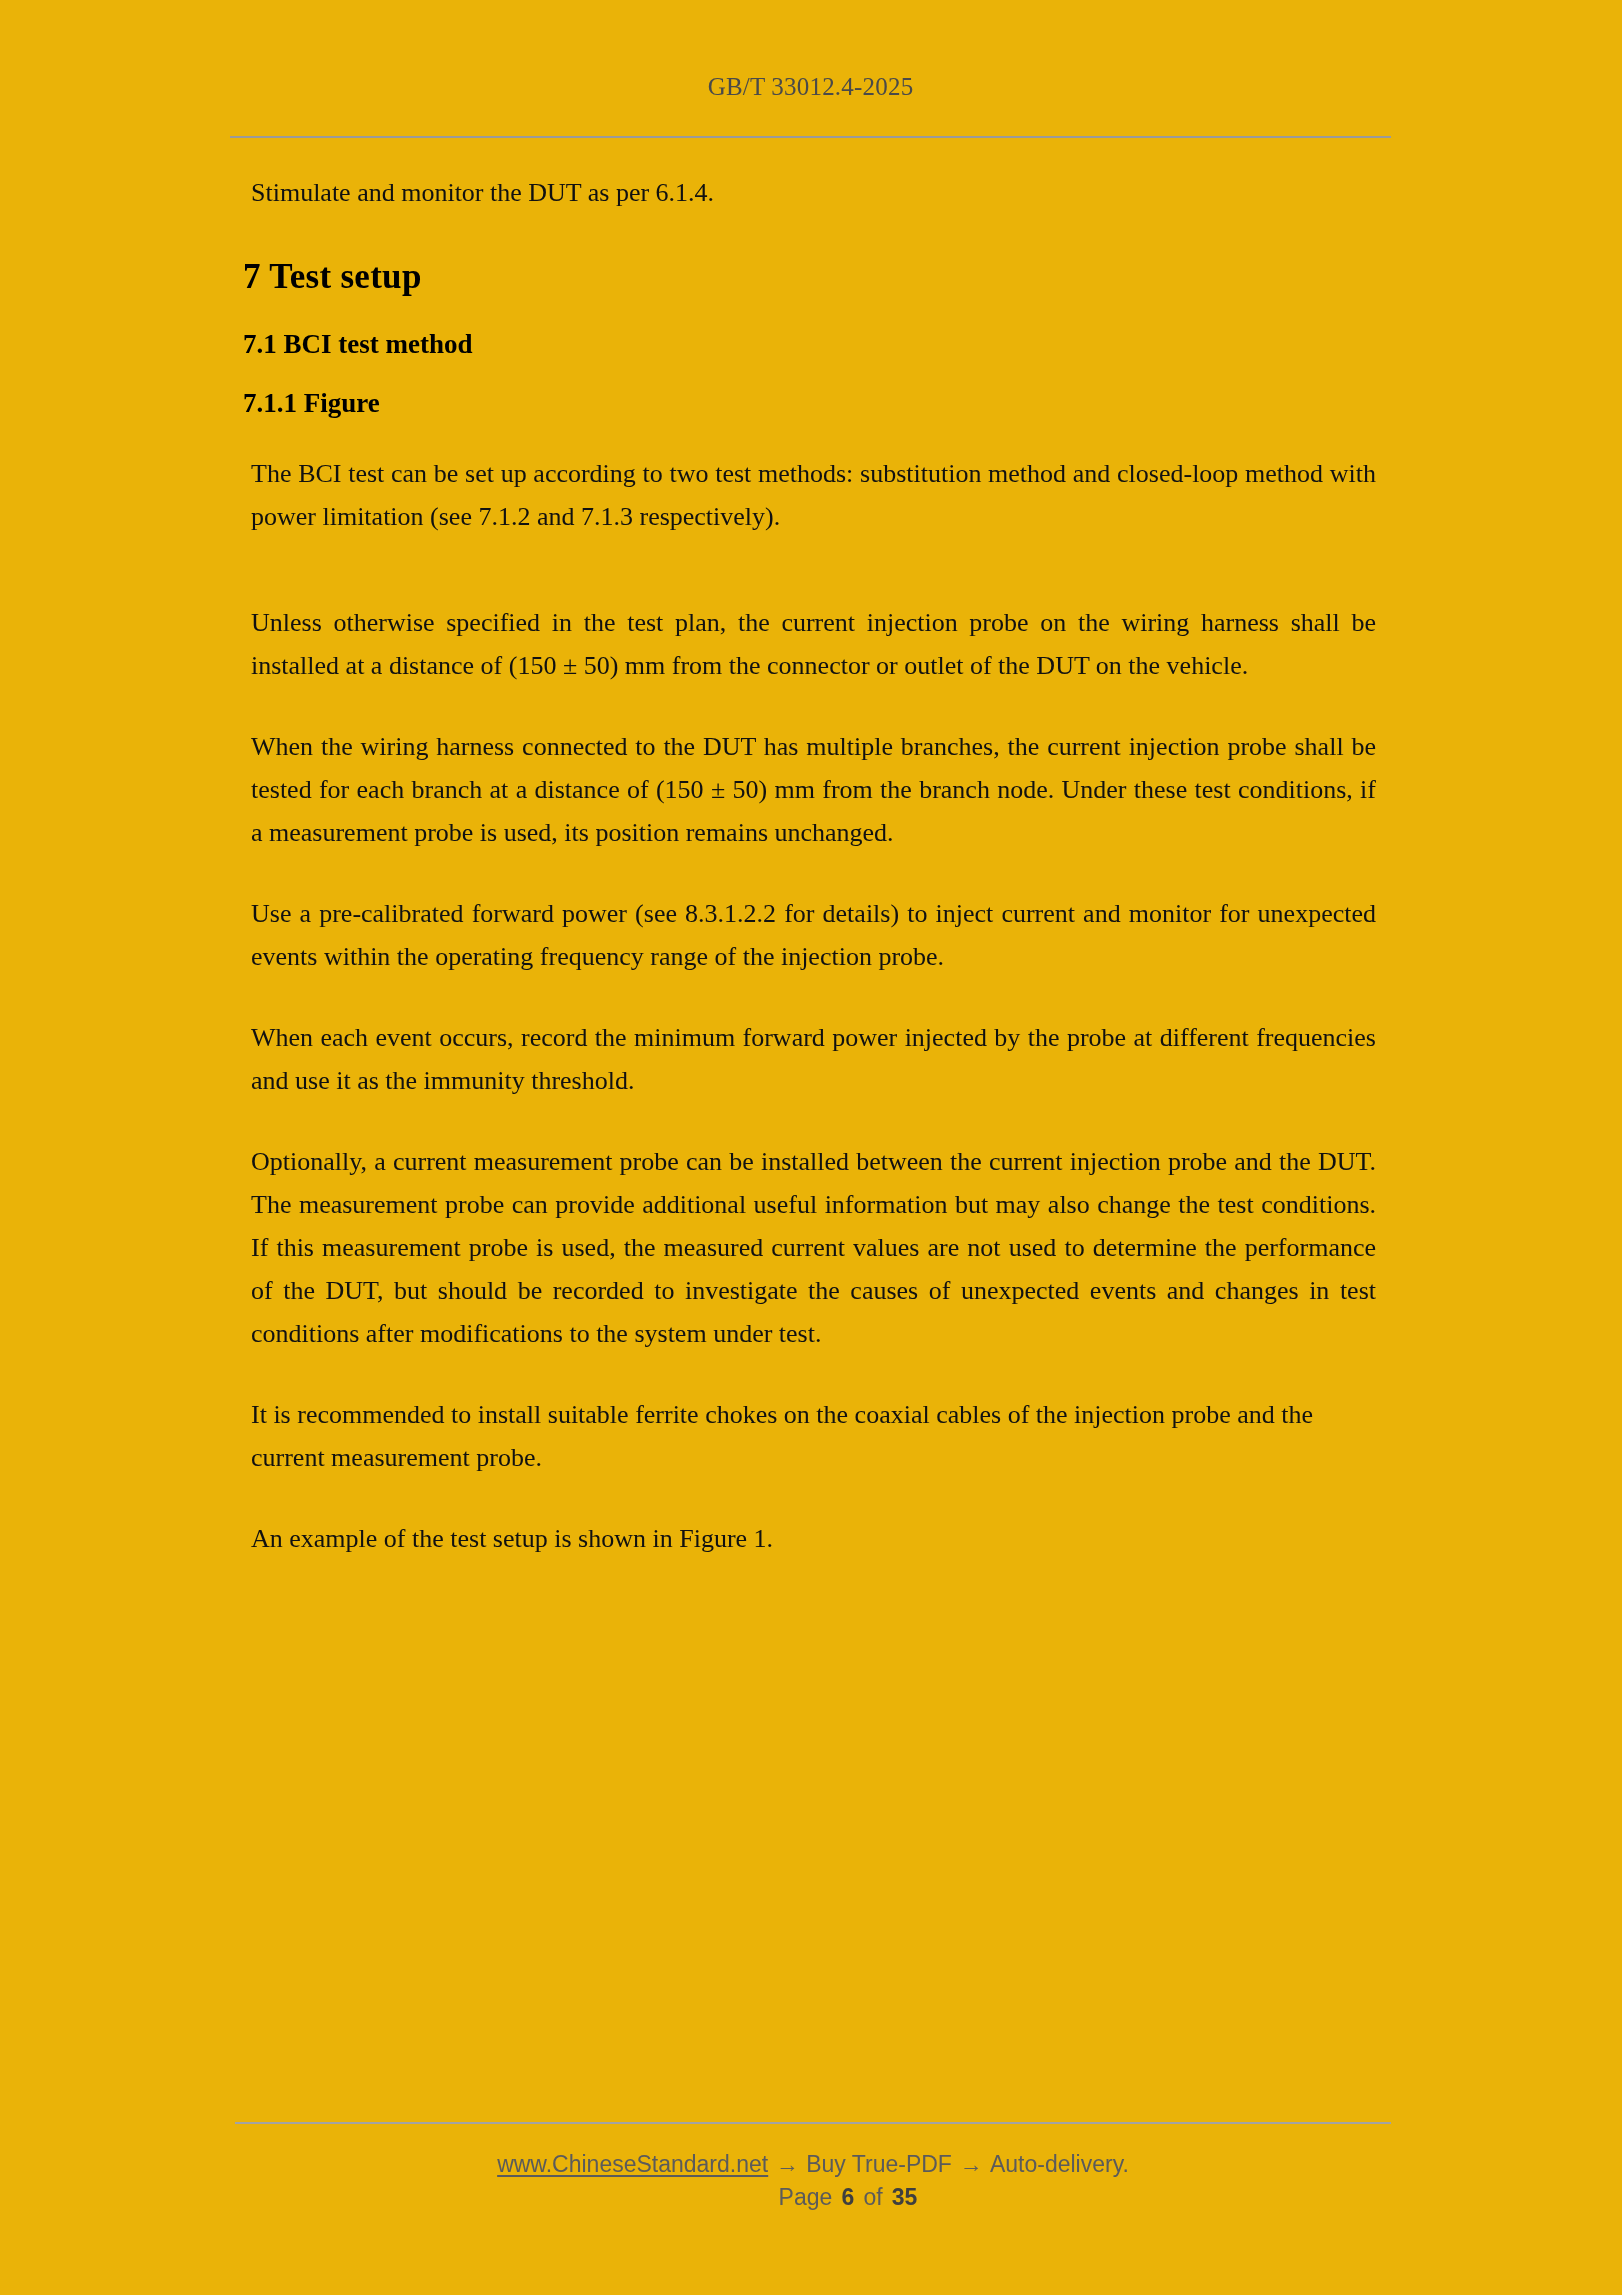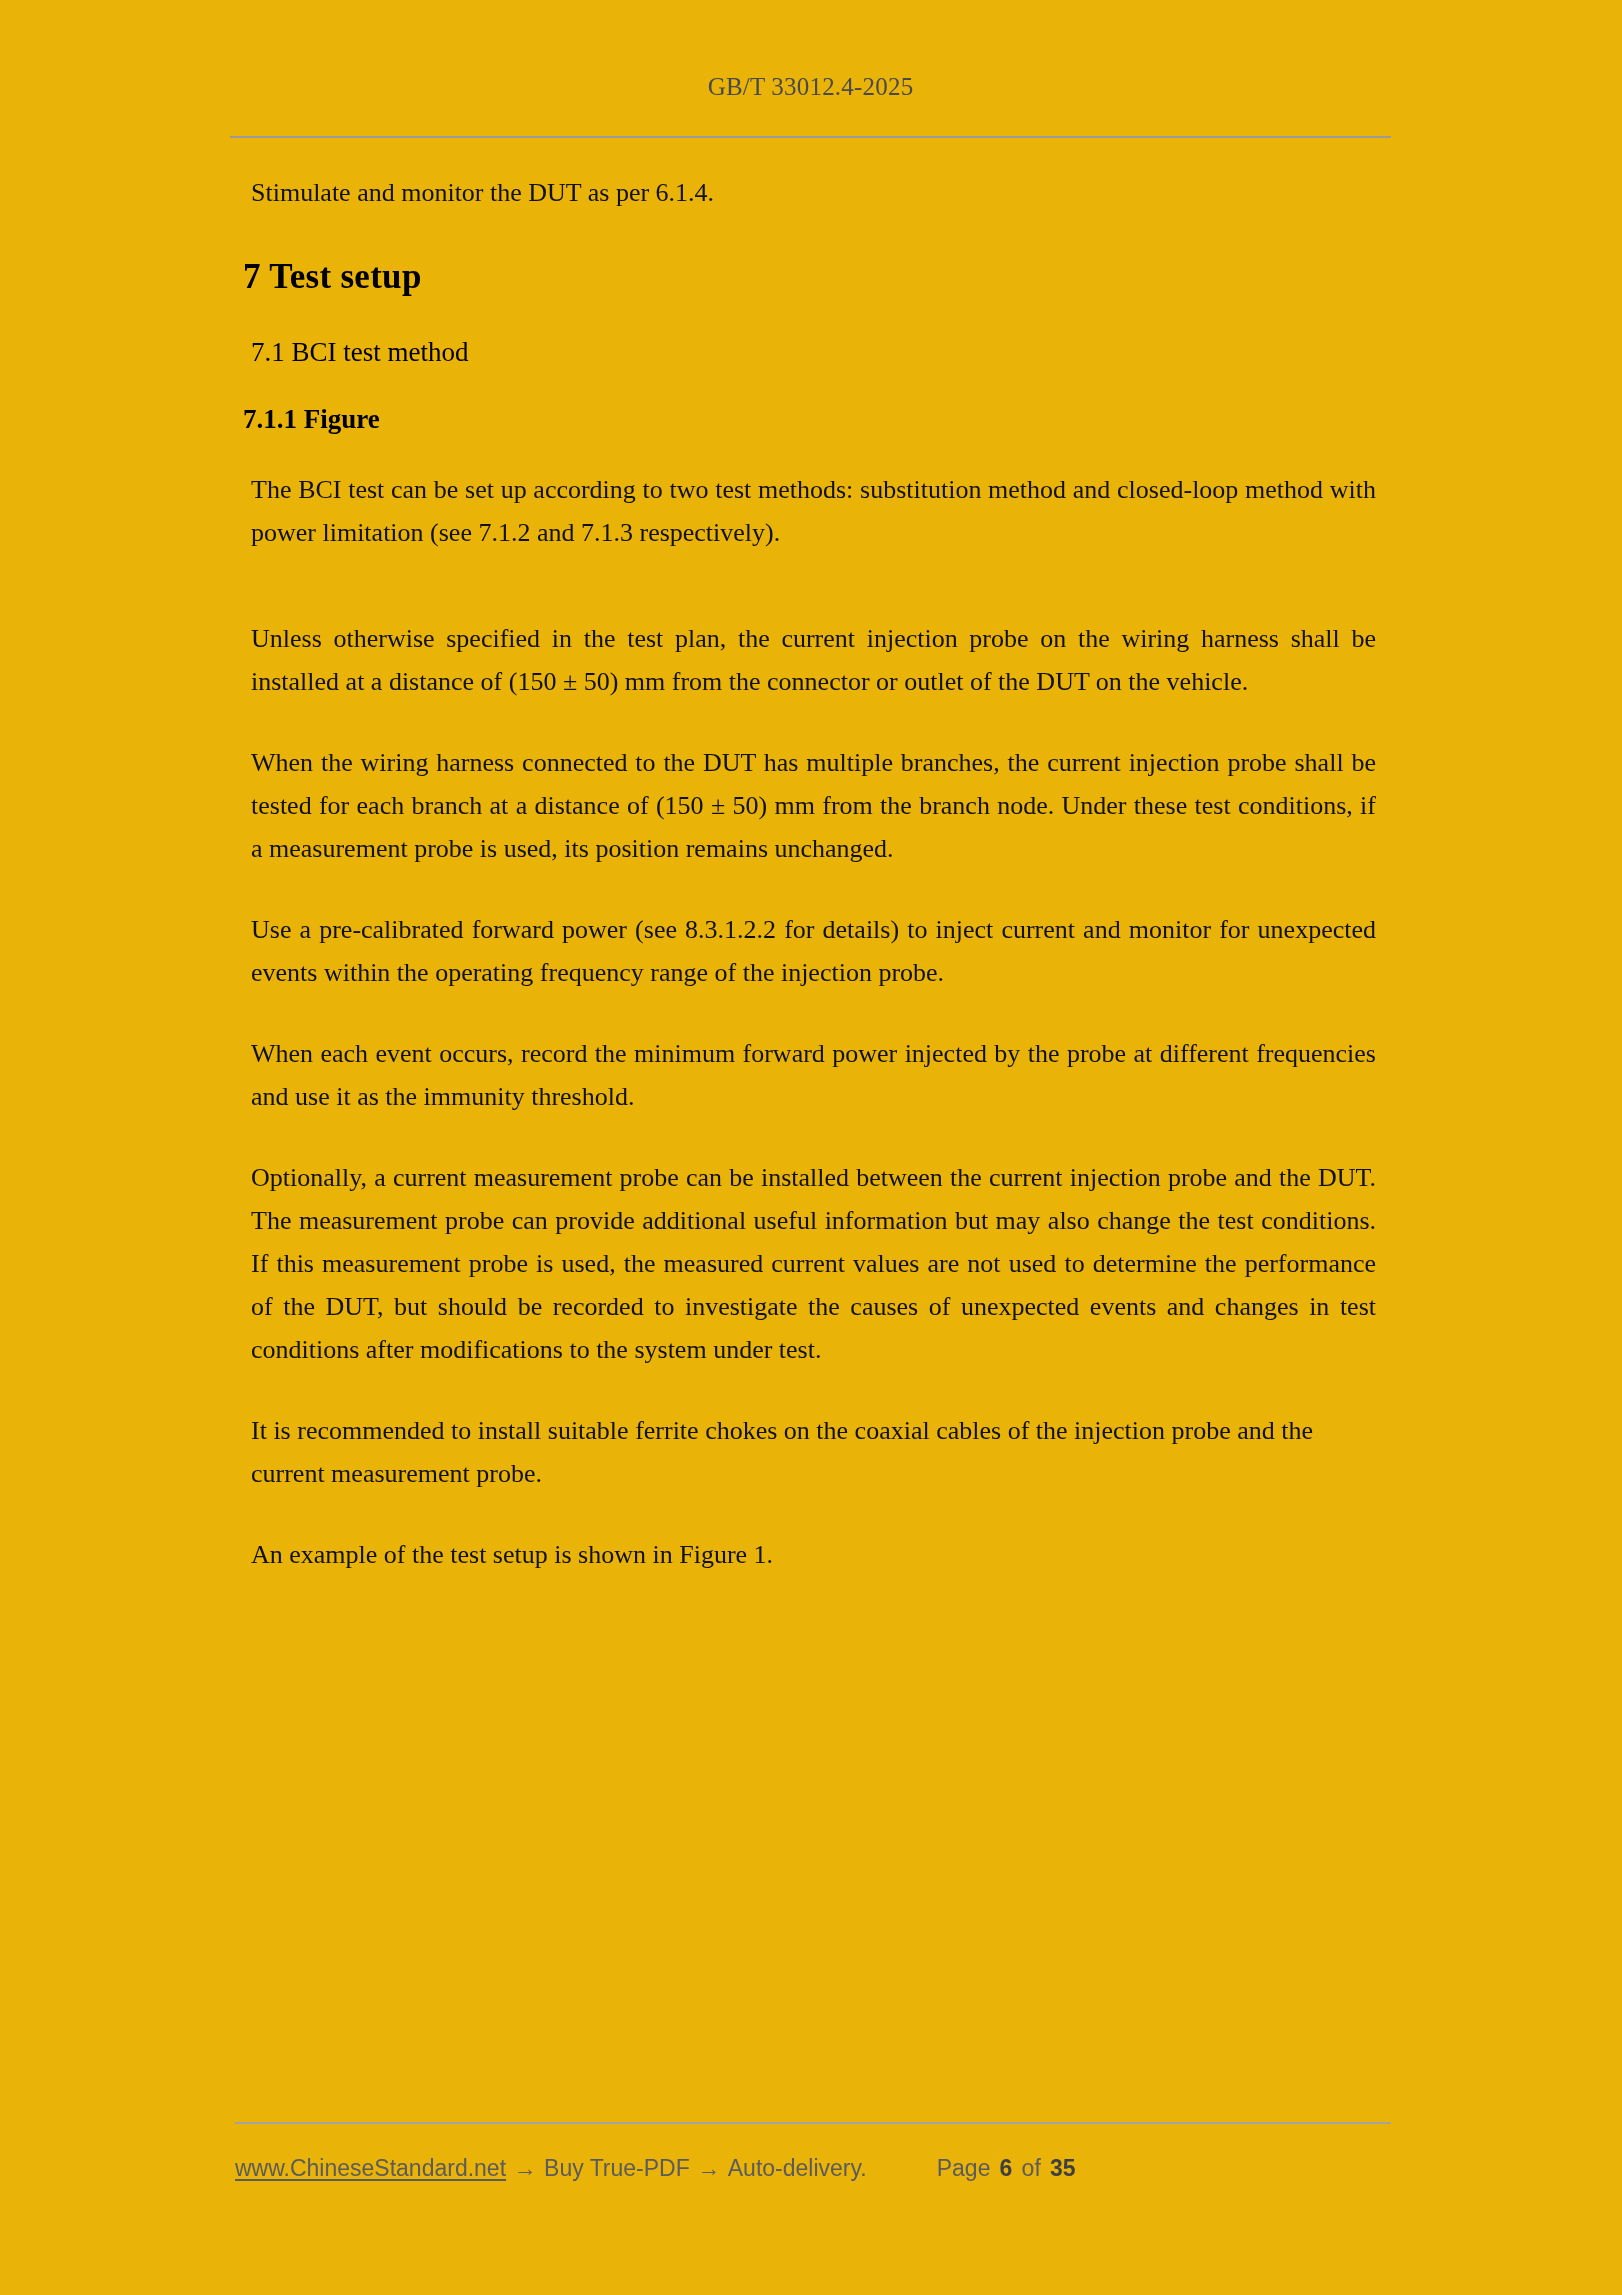--- a/index.html
+++ b/index.html
@@ -80,24 +80,24 @@
 
   h1.h-sec {
     margin: 0;
     font-size: 35px;
     line-height: 43px;
     font-weight: bold;
     letter-spacing: 0.3px;
     color: #000000;
   }
   h2.h-sub {
-    margin: 8px;
+    margin: 0;
     font-size: 27px;
     line-height: 37px;
-    font-weight: normal;
+    font-weight: bold;
     color: #000000;
   }
   h3.h-subsub {
     margin: 0;
     font-size: 27px;
     line-height: 37px;
     font-weight: bold;
     color: #000000;
   }
 
@@ -115,20 +115,21 @@
     left: 235px;
     top: 2148px;
     width: 1156px;
     height: 40px;
     font-family: "Liberation Sans", "DejaVu Sans", sans-serif;
     font-size: 23px;
     line-height: 33px;
     color: #5b5b5b;
     display: flex;
     align-items: center;
+    flex-direction: column;
   }
   .footer-left {
     display: flex;
     align-items: baseline;
     white-space: nowrap;
   }
   .footer-url {
     text-decoration: underline;
     text-underline-offset: 3.3px;
     color: #5b5b5b;

